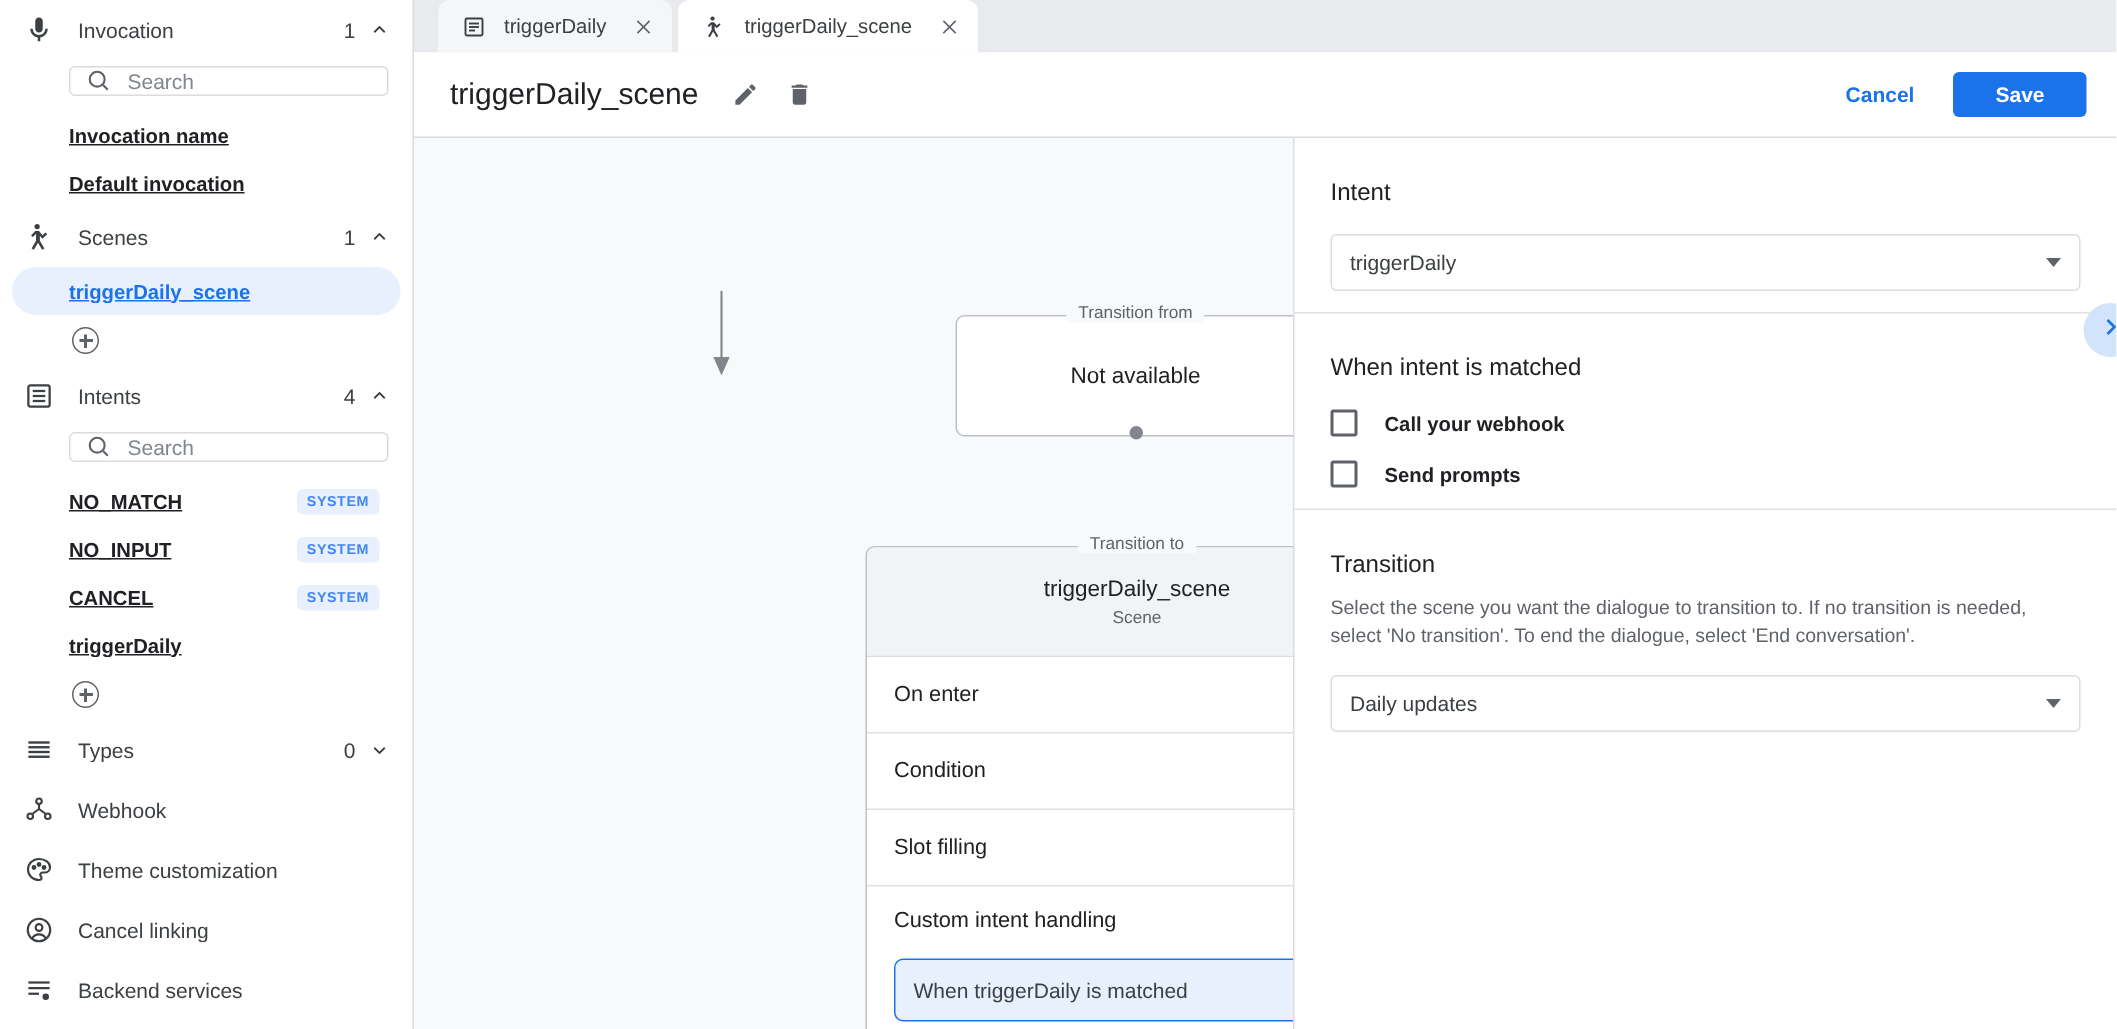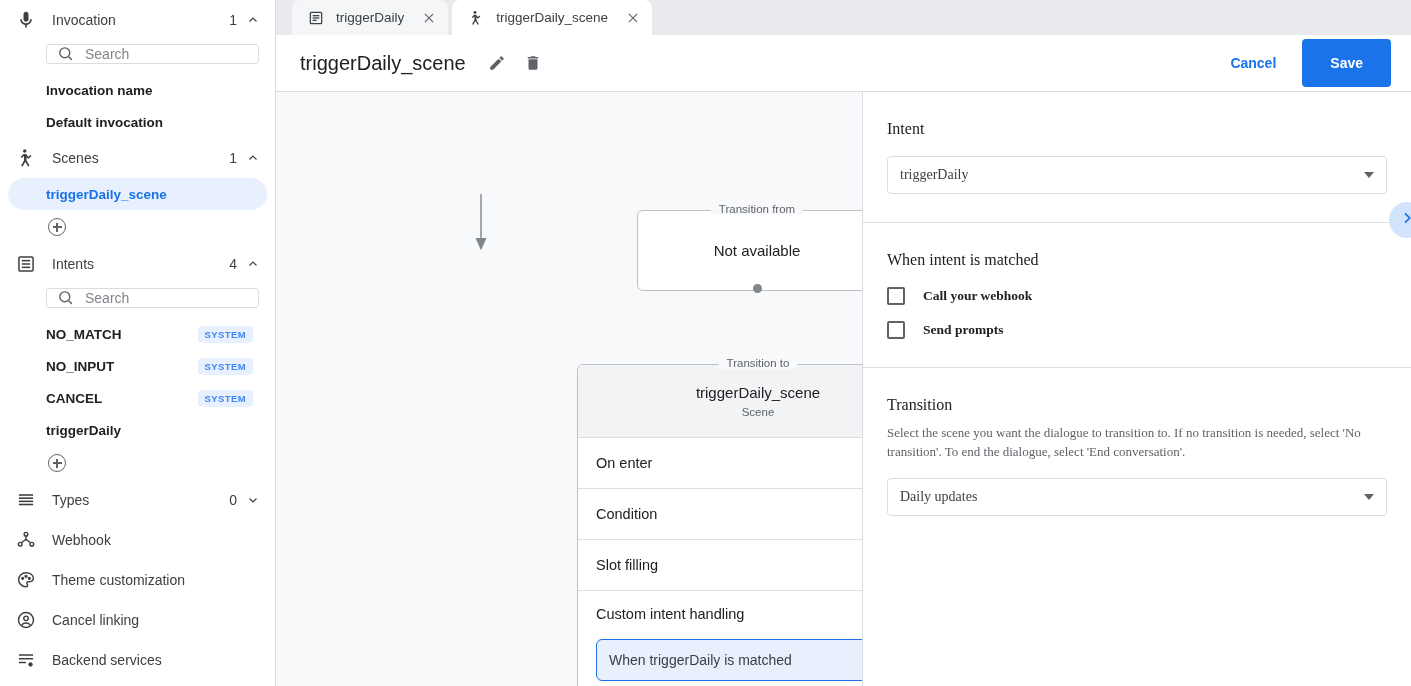--- a/index.html
+++ b/index.html
@@ -56,21 +56,21 @@
   }
   .search-box input::placeholder { color: #80868b; }
 
   .leaf-row {
     display: flex; align-items: center;
     height: 32px; margin: 0 8px; padding: 0 14px 0 38px;
     border-radius: 16px; cursor: pointer;
   }
   .leaf-row .leaf-lbl {
     font-size: 13.5px; font-weight: bold; color: #202124;
-    flex: 1 1 auto; white-space: nowrap; overflow: hidden; text-overflow: ellipsis;
+    flex: 1 1 auto; white-space: nowrap; overflow: hidden; text-overflow: ellipsis; text-decoration: underline;
   }
   .leaf-row.selected { background: #e8f0fe; }
   .leaf-row.selected .leaf-lbl { color: #1a73e8; }
   .badge {
     font-size: 9.5px; font-weight: bold; letter-spacing: .4px;
     color: #4285f4; background: #e8f0fe;
     padding: 3px 7px; border-radius: 4px;
     flex: 0 0 auto;
   }
   .add-row {
@@ -132,21 +132,21 @@
   .spacer { flex: 1 1 auto; }
   .btn-text {
     font-size: 14px; font-weight: bold; color: #1a73e8;
     padding: 9px 14px; border-radius: 4px; cursor: pointer;
     background: transparent; border: 0;
     font-family: "Liberation Sans", sans-serif;
   }
   .btn-primary {
     font-size: 14px; font-weight: bold; color: #fff;
     background: #1a73e8; border: 0; border-radius: 4px;
-    padding: 0 28px; height: 48px; cursor: pointer;
+    padding: 0 28px; height: 30px; cursor: pointer;
     margin-left: 12px;
     font-family: "Liberation Sans", sans-serif;
   }
 
   
   .body { flex: 1 1 auto; display: flex; min-height: 0; position: relative; }
 
   
   .canvas {
     flex: 1 1 auto; background: #f8f9fa;
@@ -220,21 +220,21 @@
   svg.edges { position: absolute; left: 0; top: 0; width: 100%; height: 100%; pointer-events: none; }
 
   
   .panel {
     width: 549px; flex: 0 0 549px;
     background: #fff;
     border-left: 1px solid #dadce0;
     overflow: hidden;
     position: relative;
   }
-  .psec { padding: 28px 24px 28px 24px; border-bottom: 1px solid #e0e0e0; font-family: Liberation Serif, serif; }
+  .psec { padding: 28px 24px 14px 24px; border-bottom: 1px solid #e0e0e0; }
   .psec:last-child { border-bottom: 0; }
   .psec h2 { font-size: 16px; font-weight: normal; color: #202124; margin-bottom: 18px; }
   .psec .pdesc { font-size: 13px; color: #5f6368; line-height: 1.45; margin: -8px 0 16px 0; }
   .select {
     height: 38px; border: 1px solid #dadce0; border-radius: 4px;
     display: flex; align-items: center; padding: 0 12px;
     cursor: pointer; background: #fff;
   }
   .select .sval { font-size: 14px; color: #3c4043; flex: 1 1 auto; }
   .select .caret {

